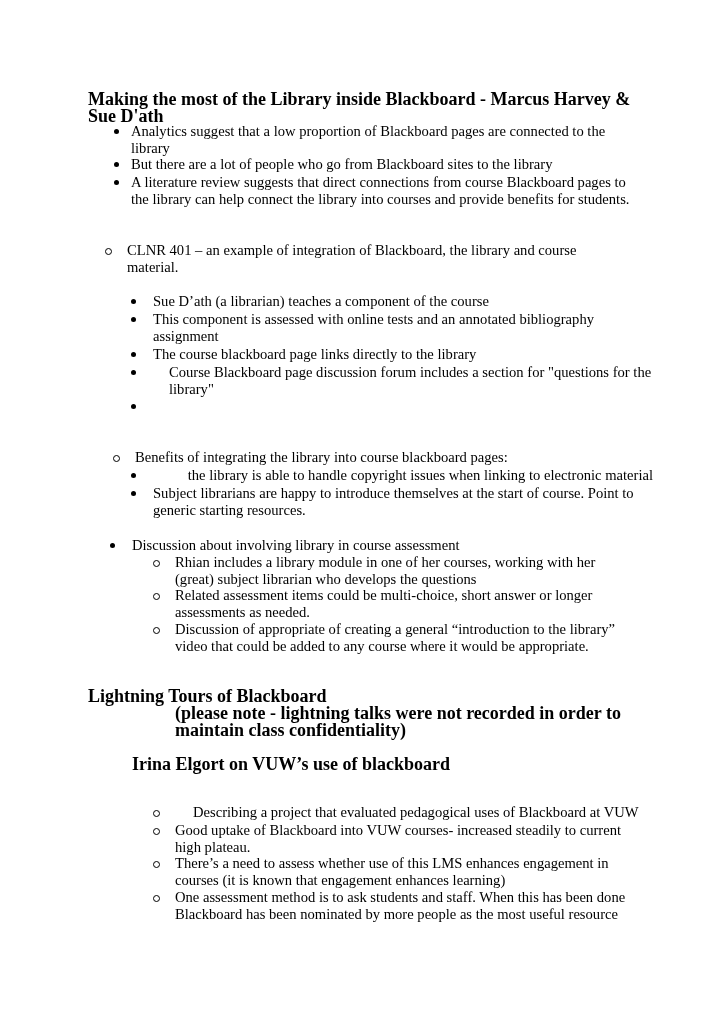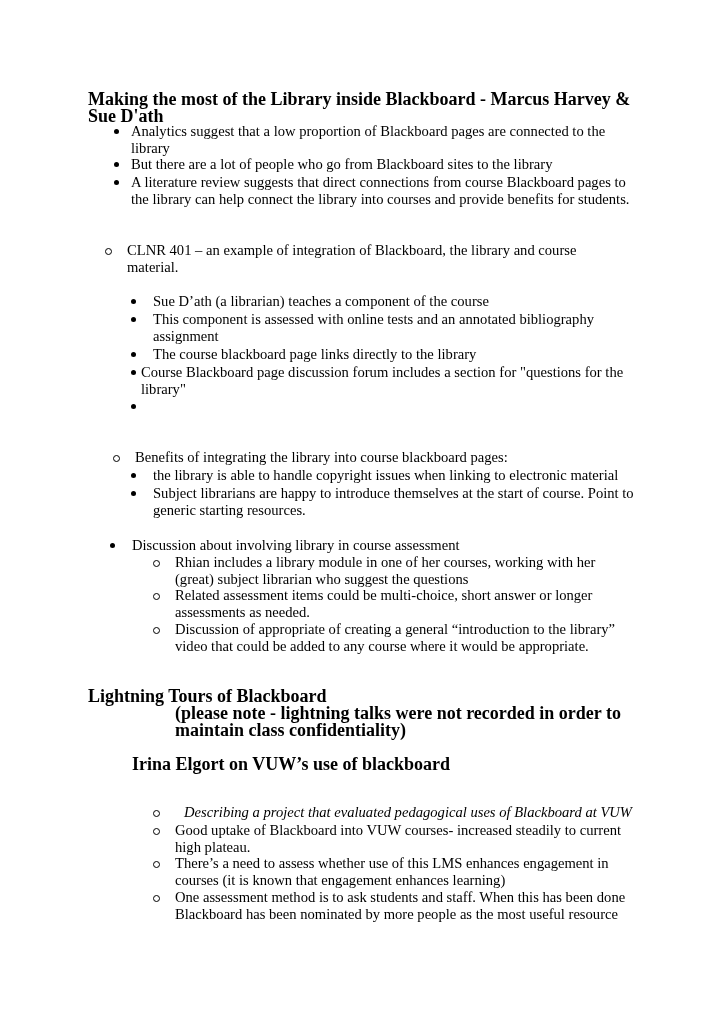--- a/index.html
+++ b/index.html
@@ -81,63 +81,63 @@
 <div class="item" style="left:131px; top:311px;">
   <span class="marker bullet-dot"></span>
   <span class="text" style="margin-left:22px; width:460px;">This component is assessed with online tests and an annotated bibliography assignment</span>
 </div>
 <div class="item" style="left:131px; top:346px;">
   <span class="marker bullet-dot"></span>
   <span class="text" style="margin-left:22px; width:490px;">The course blackboard page links directly to the library</span>
 </div>
 <div class="item" style="left:131px; top:364px;">
   <span class="marker bullet-dot"></span>
-  <span class="text" style="margin-left:10px; width:495px;">Course Blackboard page discussion forum includes a section for "questions for the library"</span>
+  <span class="text" style="margin-left:38px; width:495px;">Course Blackboard page discussion forum includes a section for "questions for the library"</span>
 </div>
 <div class="item" style="left:131px; top:398px;">
   <span class="marker bullet-dot"></span>
 </div>
 
 <div class="item" style="left:113px; top:449px;">
   <span class="marker bullet-circle"></span>
   <span class="text" style="margin-left:22px; width:500px;">Benefits of integrating the library into  course blackboard pages:</span>
 </div>
-<div class="item" style="left:131px; top:467px;">
+<div class="item" style="left:131px; top:467px;text-align:right;">
   <span class="marker bullet-dot"></span>
   <span class="text" style="margin-left:22px; width:500px;">the library is able to handle copyright issues when linking to electronic material</span>
 </div>
 <div class="item" style="left:131px; top:485px;">
   <span class="marker bullet-dot"></span>
   <span class="text" style="margin-left:22px; width:490px;">Subject librarians are happy to introduce themselves at the start of course. Point to generic starting resources.</span>
 </div>
 
 <div class="item" style="left:110px; top:537px;">
   <span class="marker bullet-dot"></span>
   <span class="text" style="margin-left:22px; width:500px;">Discussion about involving library in course assessment</span>
 </div>
 <div class="item" style="left:153px; top:554px;">
   <span class="marker bullet-circle"></span>
-  <span class="text" style="margin-left:22px; width:440px;">Rhian includes a library module in one of her courses, working with her (great) subject librarian who suggest the questions</span>
+  <span class="text" style="margin-left:22px; width:440px;">Rhian includes a library module in one of her courses, working with her (great) subject librarian who develops the questions</span>
 </div>
 <div class="item" style="left:153px; top:587px;">
   <span class="marker bullet-circle"></span>
   <span class="text" style="margin-left:22px; width:440px;">Related assessment items could be multi-choice, short answer or longer assessments as needed.</span>
 </div>
 <div class="item" style="left:153px; top:621px;">
   <span class="marker bullet-circle"></span>
   <span class="text" style="margin-left:22px; width:450px;">Discussion of appropriate of creating a general “introduction to the library” video that could be added to any course where it would be appropriate.</span>
 </div>
 
 <div class="abs heading" style="left:88px; top:688px; width:400px;">Lightning Tours of Blackboard</div>
 <div class="abs heading" style="left:175px; top:705px; width:460px;">(please note - lightning talks were not recorded in order to maintain class confidentiality)</div>
 <div class="abs heading" style="left:132px; top:756px; width:400px;">Irina Elgort on VUW’s use of blackboard</div>
 
 <div class="item" style="left:153px; top:804px;">
   <span class="marker bullet-circle"></span>
-  <span class="text" style="margin-left:31px; width:470px;font-style:italic;">Describing a project that evaluated pedagogical uses of Blackboard at VUW</span>
+  <span class="text" style="margin-left:40px; width:470px;">Describing a project that evaluated pedagogical uses of Blackboard at VUW</span>
 </div>
 <div class="item" style="left:153px; top:822px;">
   <span class="marker bullet-circle"></span>
   <span class="text" style="margin-left:22px; width:460px;">Good uptake of Blackboard into VUW courses- increased steadily to current high plateau.</span>
 </div>
 <div class="item" style="left:153px; top:855px;">
   <span class="marker bullet-circle"></span>
   <span class="text" style="margin-left:22px; width:450px;">There’s a need to assess whether use of this LMS enhances engagement in courses (it is known that engagement enhances learning)</span>
 </div>
 <div class="item" style="left:153px; top:889px;">

